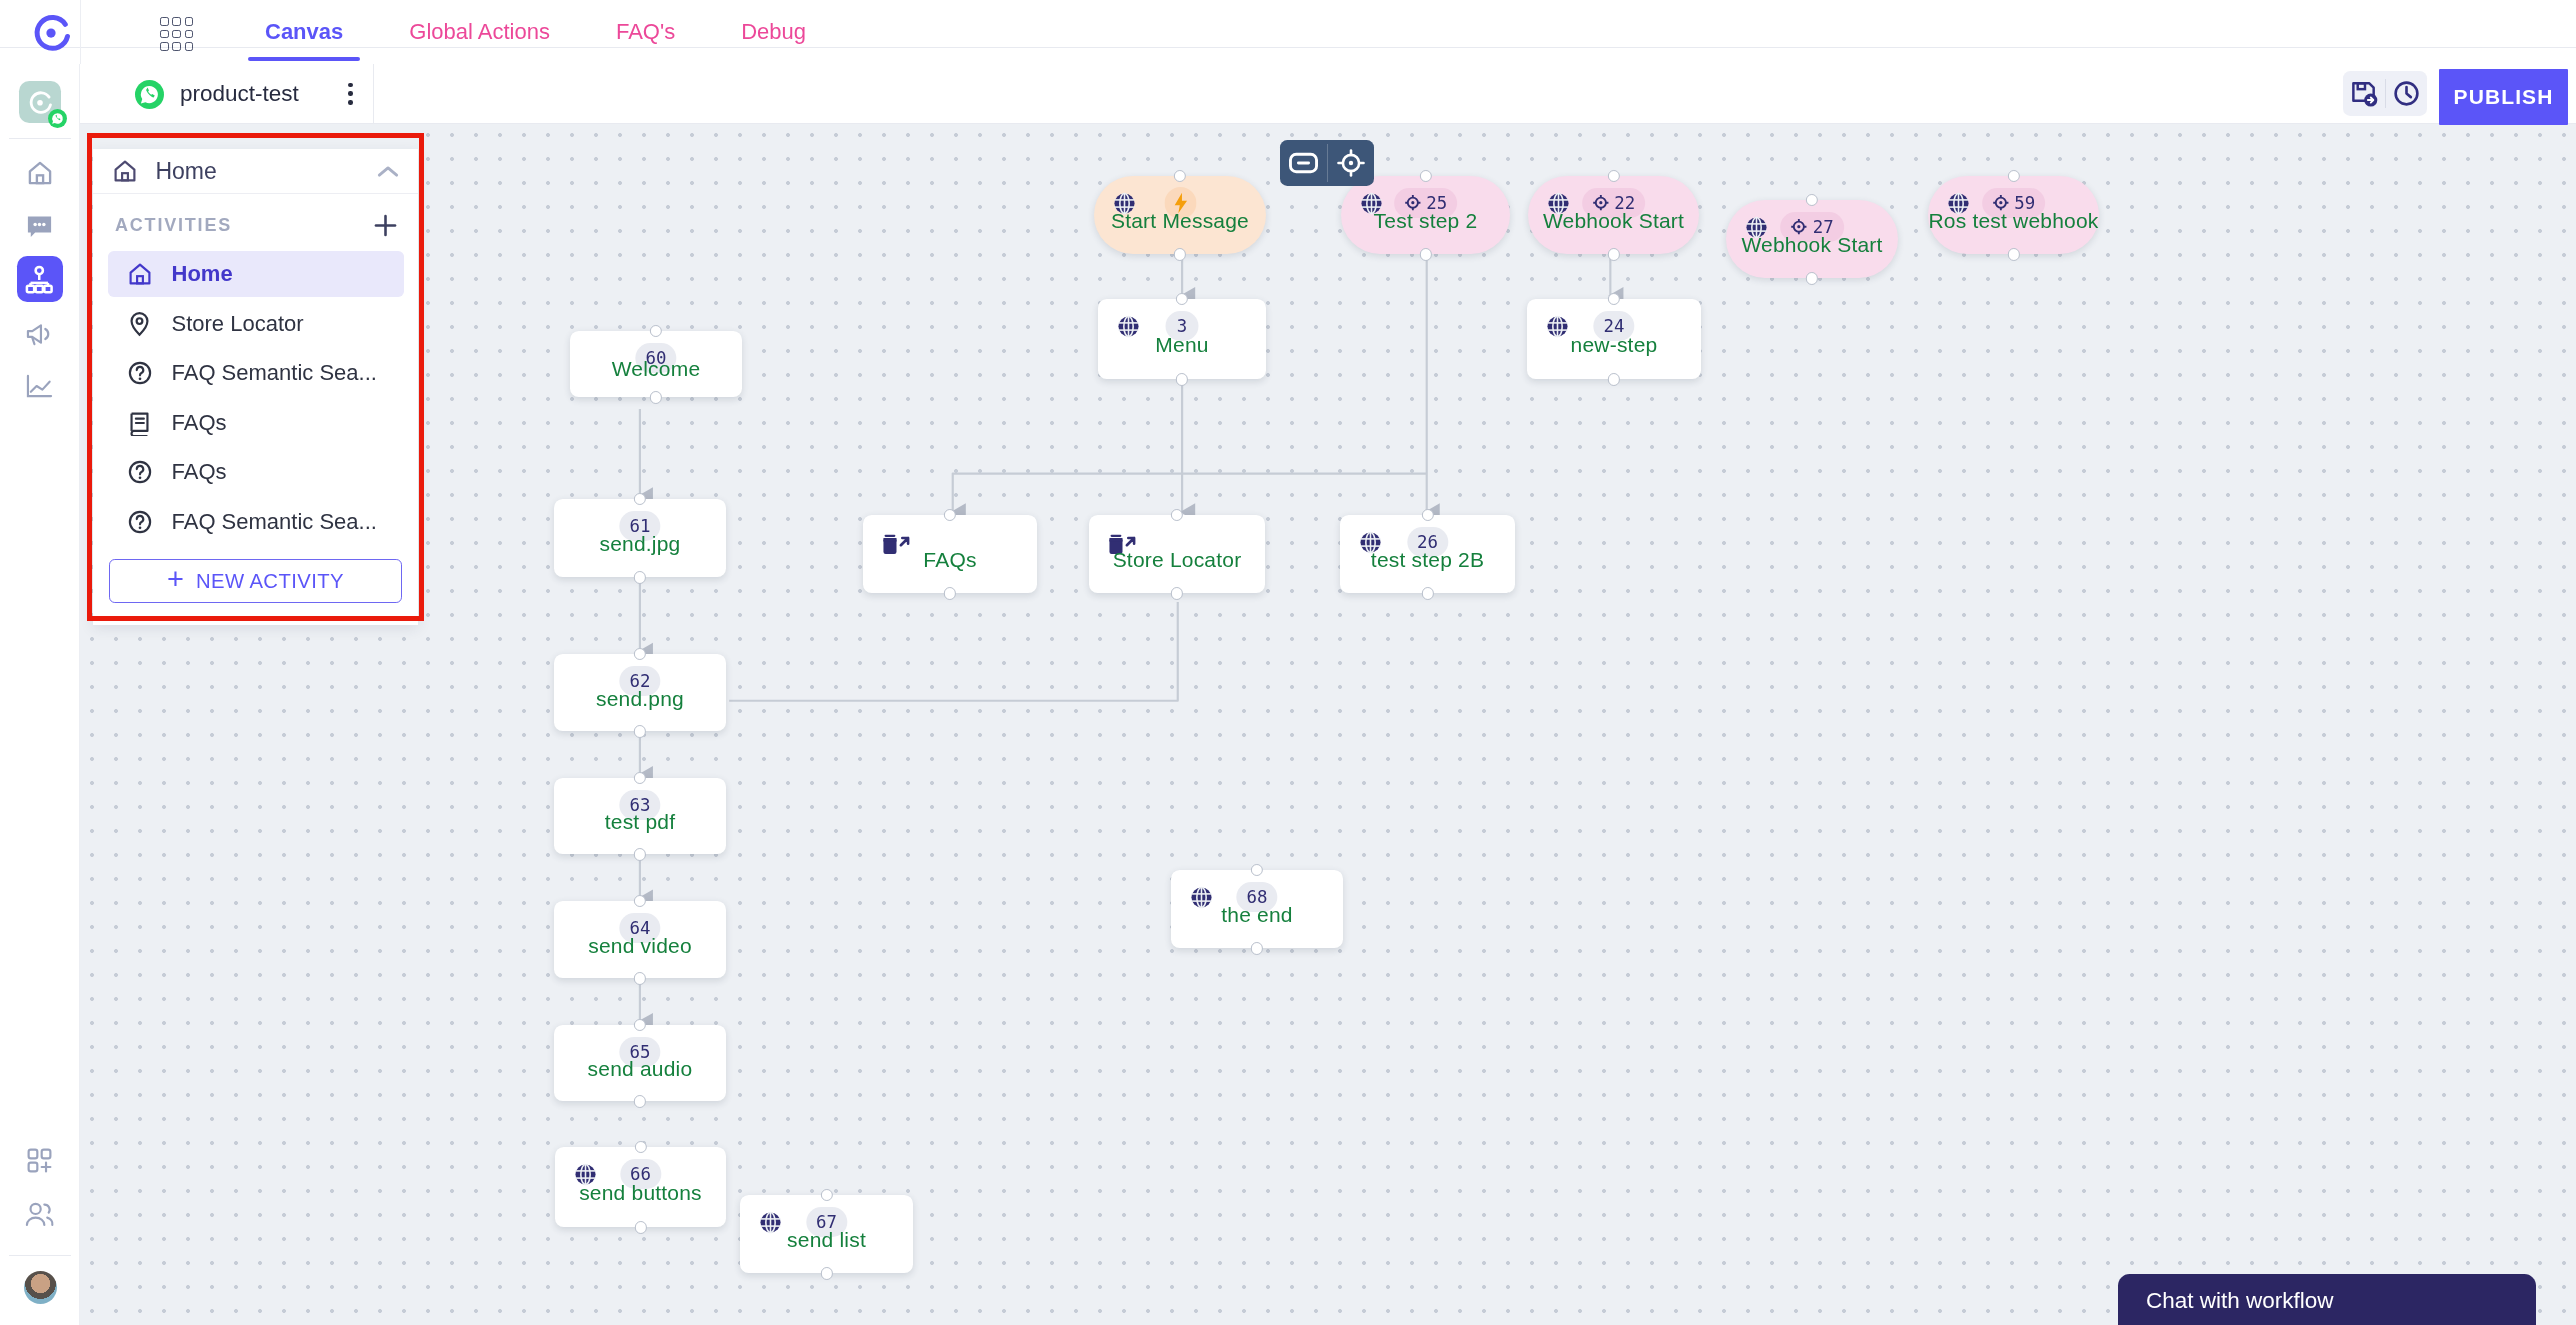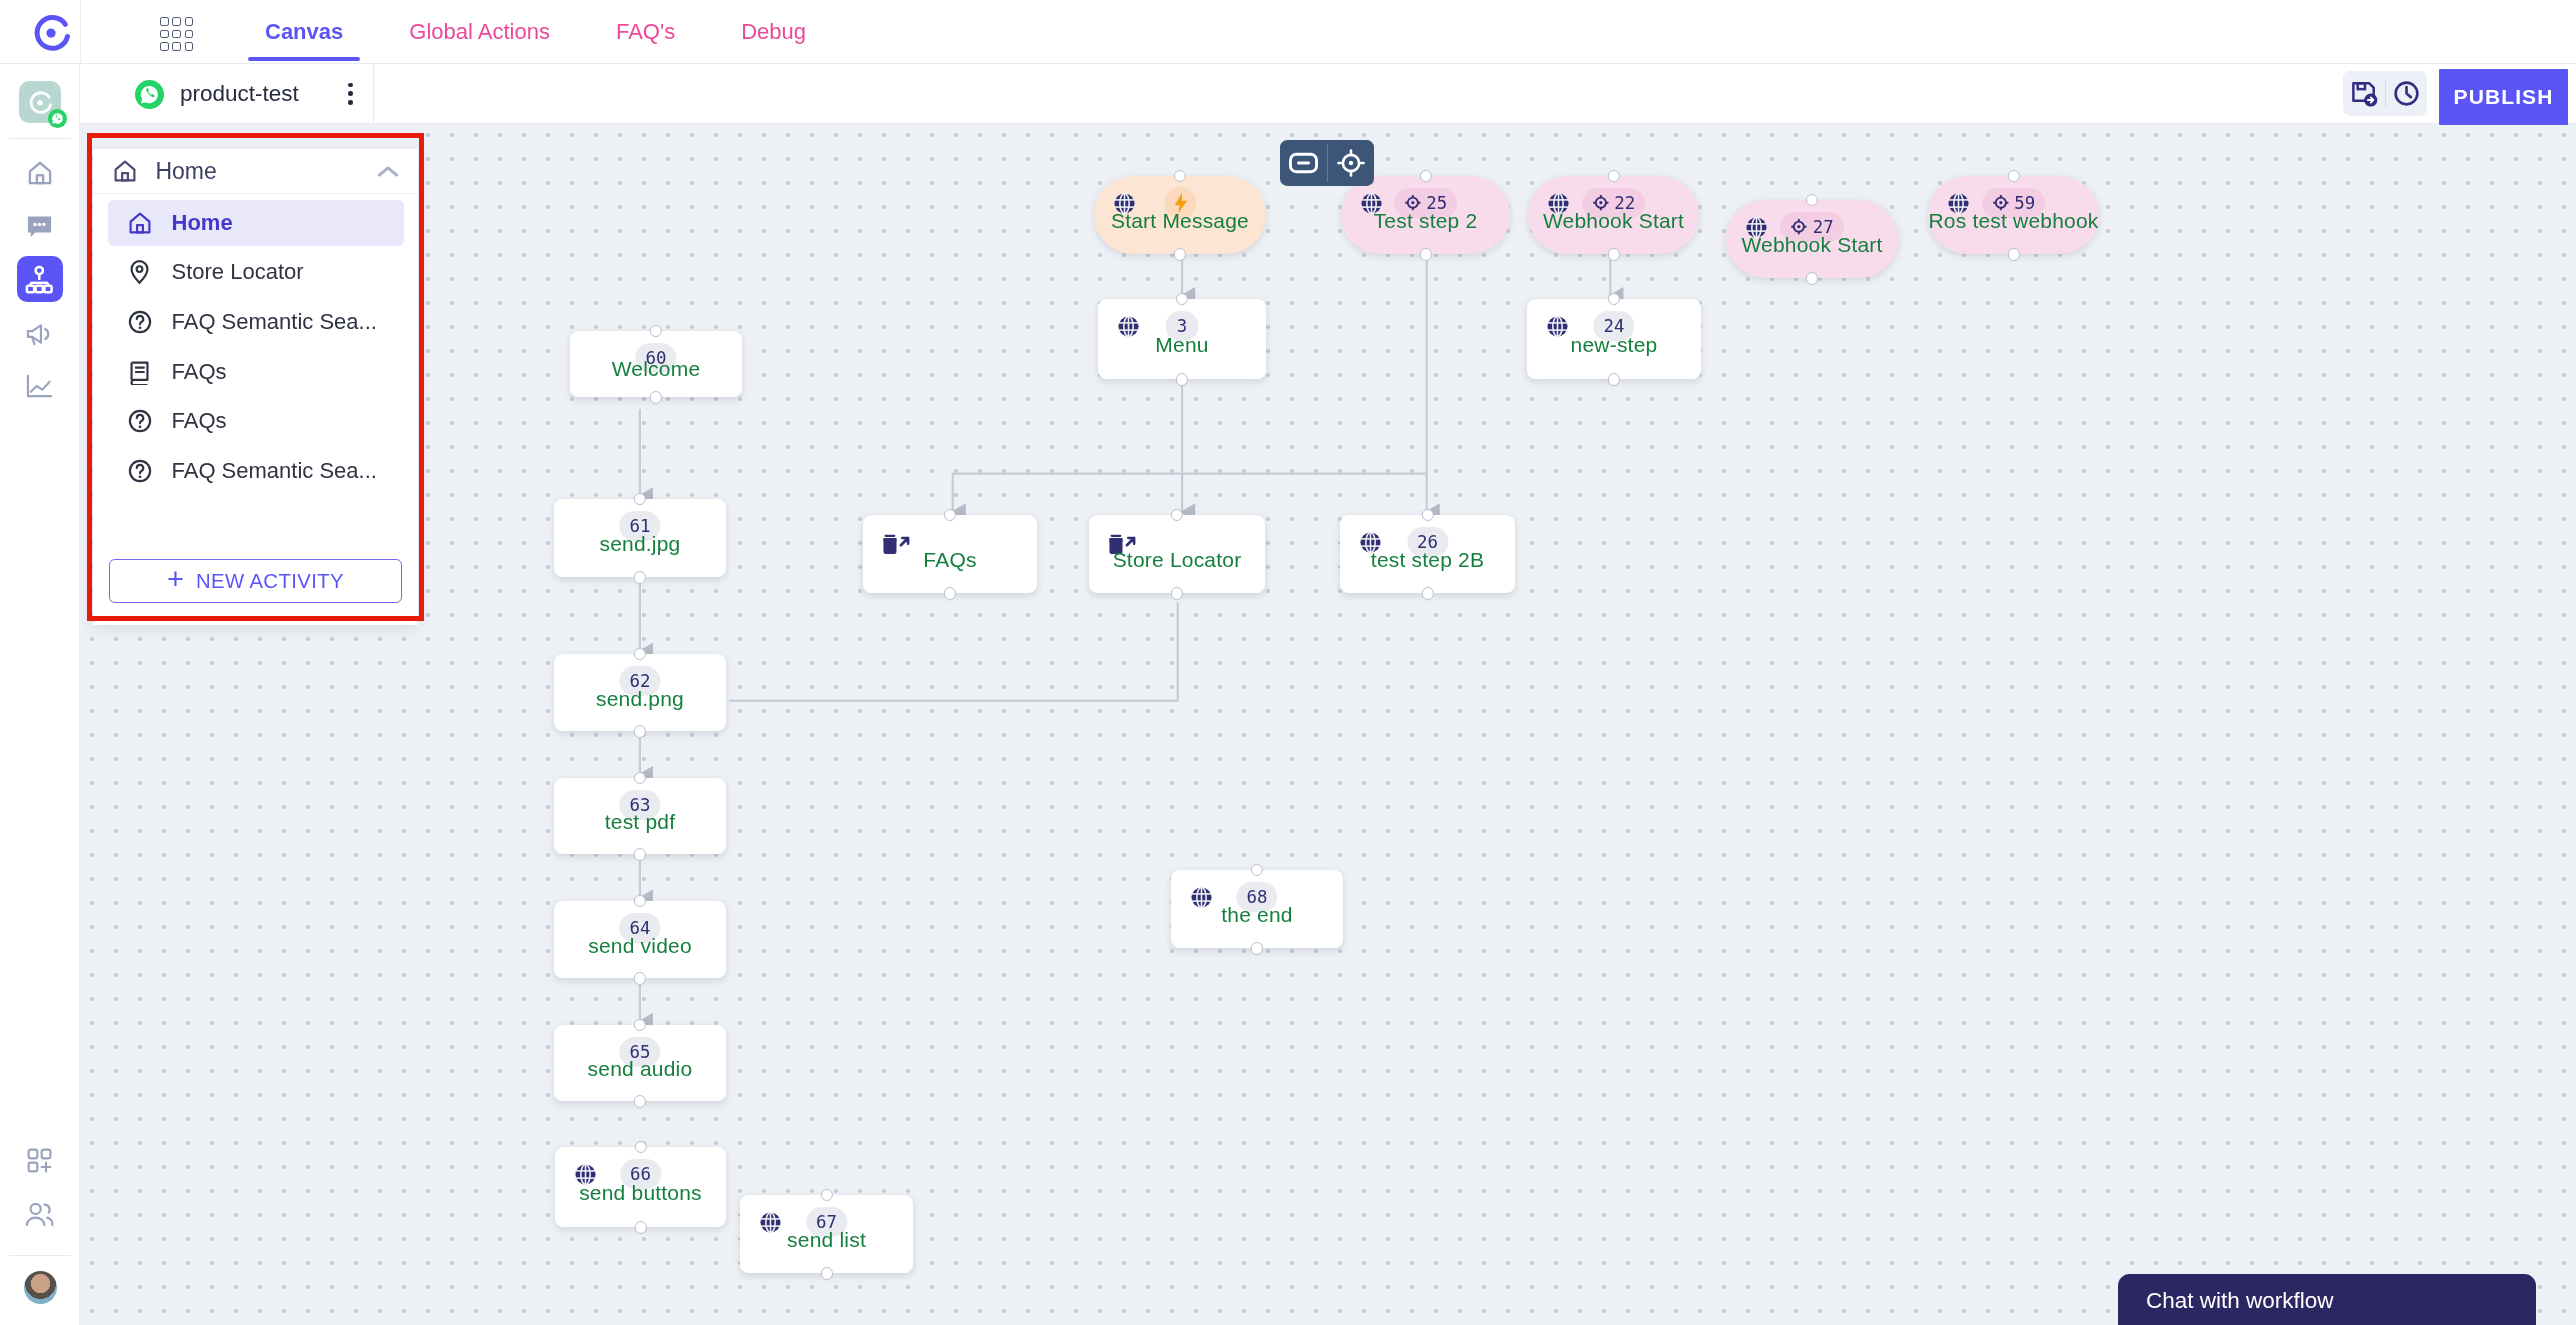--- a/index.html
+++ b/index.html
@@ -58,21 +58,21 @@
 
   
   #chat-btn {
     position:absolute; left:2118px; top:1274px; width:418px; height:54px;
     background:#2c2663; border-radius:11.6px 11.6px 0 0; color:#fff; z-index:40;
     display:flex; align-items:center; padding-left:28px; font-size:22.5px; font-weight:500; cursor:pointer;
   }
 
   
   #topnav {
-    position:absolute; left:0; top:0; width:2576px; height:64px; background:#fff;
+    position:absolute; left:0; top:0; width:2576px; height:48px; background:#fff;
     border-bottom:0.7px solid #e8eaf0; z-index:60; display:flex; align-items:center;
   }
   #logo { position:absolute; left:28px; top:10.2px; width:46px; height:44px; }
   #topnav .vline { position:absolute; left:80px; top:0; height:64px; width:0.7px; background:#eceef3; }
   #grid-ic { position:absolute; left:160px; top:17.4px; display:grid; grid-template-columns:repeat(3,8.7px);
     grid-template-rows:repeat(3,8.7px); gap:3.6px; cursor:pointer; }
   #grid-ic i { border:1.8px solid #4d546e; border-radius:2.2px; }
   #tabs { position:absolute; left:232px; top:0; height:64px; display:flex; }
   .tab { position:relative; height:64px; padding:0 33px; display:flex; align-items:center;
     font-size:22px; color:#ec4899; font-weight:500; cursor:pointer; }
@@ -492,20 +492,27 @@
     <div id="panel-header">
       <svg width="26" height="26" viewBox="0 0 36 36">
         <path d="M5 16 L18 5 L31 16 V31 H5 Z" fill="none" stroke="#4d4a71" stroke-width="3" stroke-linejoin="round"></path>
         <rect x="14" y="21" width="8" height="10" fill="none" stroke="#4d4a71" stroke-width="3"></rect>
       </svg>
       <span class="ttl">Home</span>
       <svg class="chev" width="22" height="13" viewBox="0 0 30 18">
         <polyline points="3,14 15,4 27,14" fill="none" stroke="#aab1c6" stroke-width="4" stroke-linecap="round" stroke-linejoin="round"></polyline>
       </svg>
     </div>
+    <div id="activities-row">
+      <span id="activities-label">ACTIVITIES</span>
+      <svg id="activities-add" width="25" height="25" viewBox="0 0 34 34">
+        <line x1="17" y1="4" x2="17" y2="30" stroke="#3d4060" stroke-width="3.5" stroke-linecap="round"></line>
+        <line x1="4" y1="17" x2="30" y2="17" stroke="#3d4060" stroke-width="3.5" stroke-linecap="round"></line>
+      </svg>
+    </div>
     <ul id="activity-list">
         <li class="active">
           <span class="ic" style="color: rgb(67, 56, 202);">
             <svg width="26" height="26" viewBox="0 0 36 36">
               <path d="M5 16 L18 5 L31 16 V31 H5 Z" fill="none" stroke="currentColor" stroke-width="3" stroke-linejoin="round"></path>
               <rect x="14" y="21" width="8" height="10" fill="none" stroke="currentColor" stroke-width="3"></rect>
             </svg>
           </span>
           <span>Home</span>
         </li>

